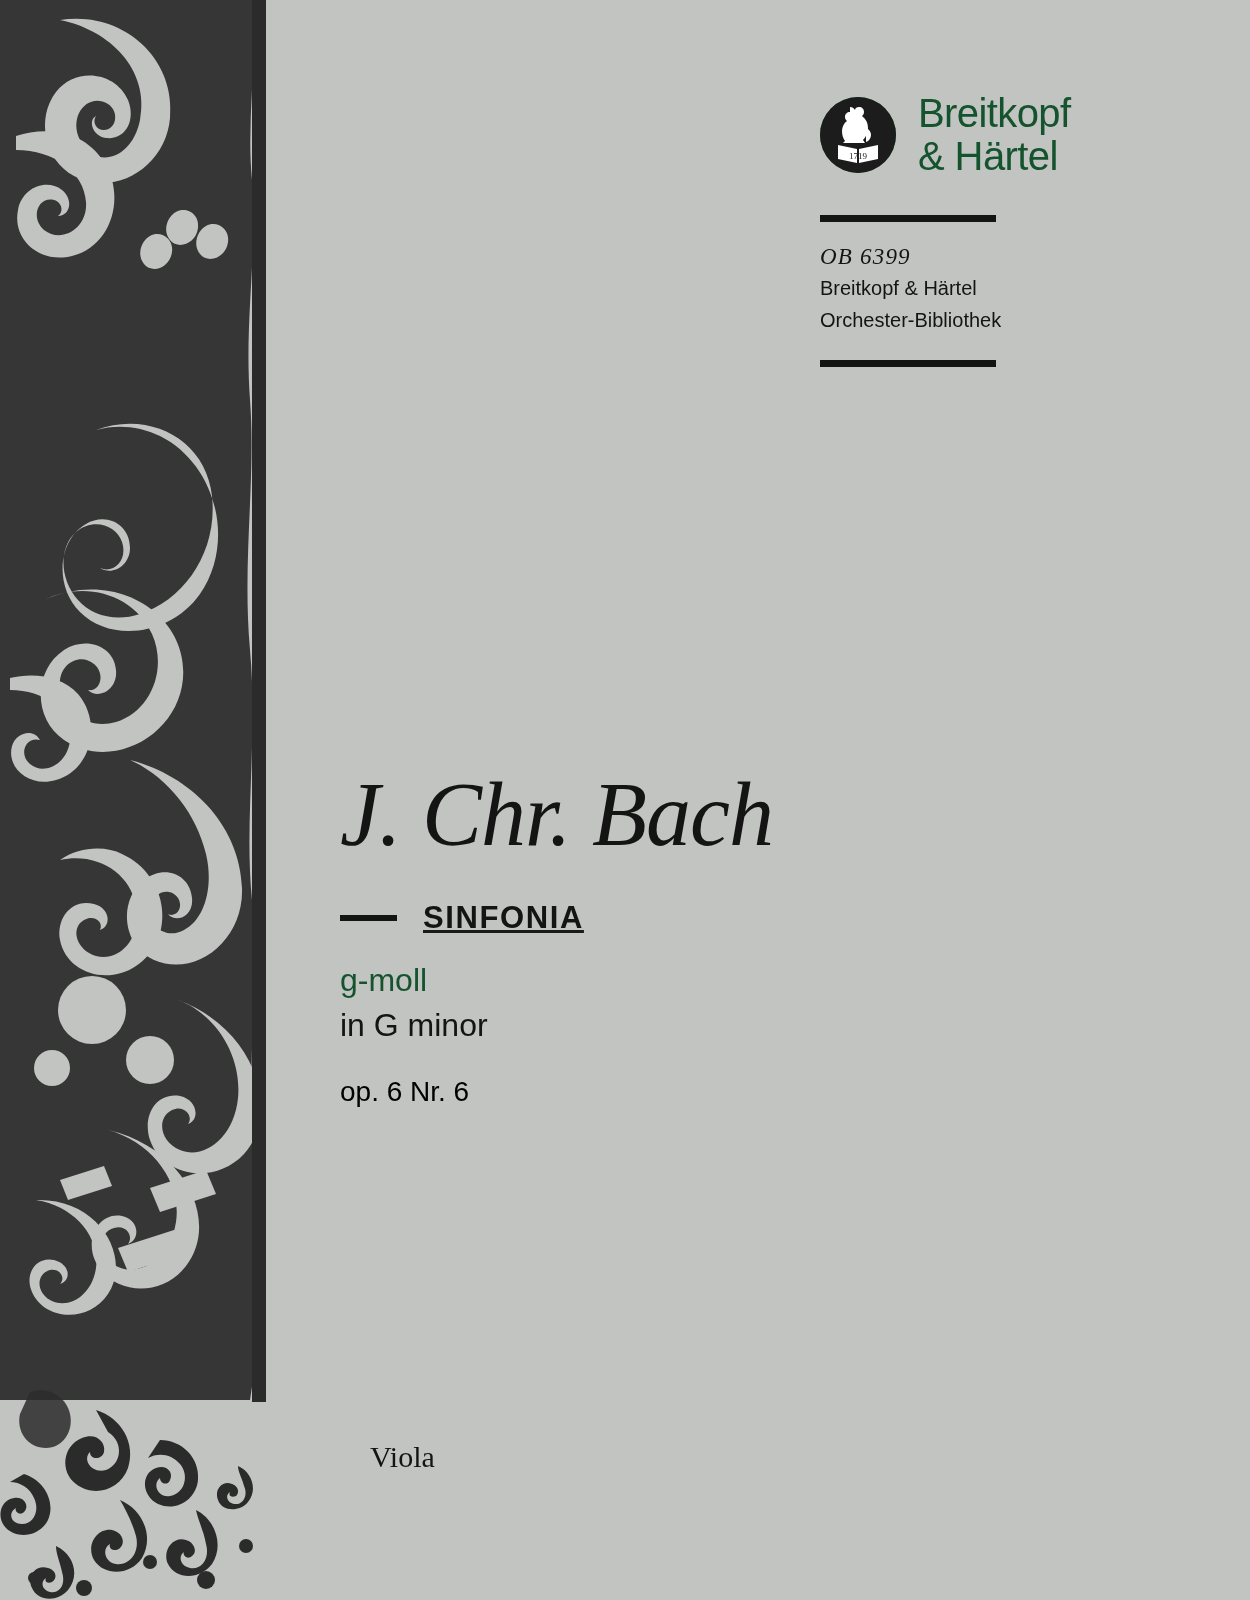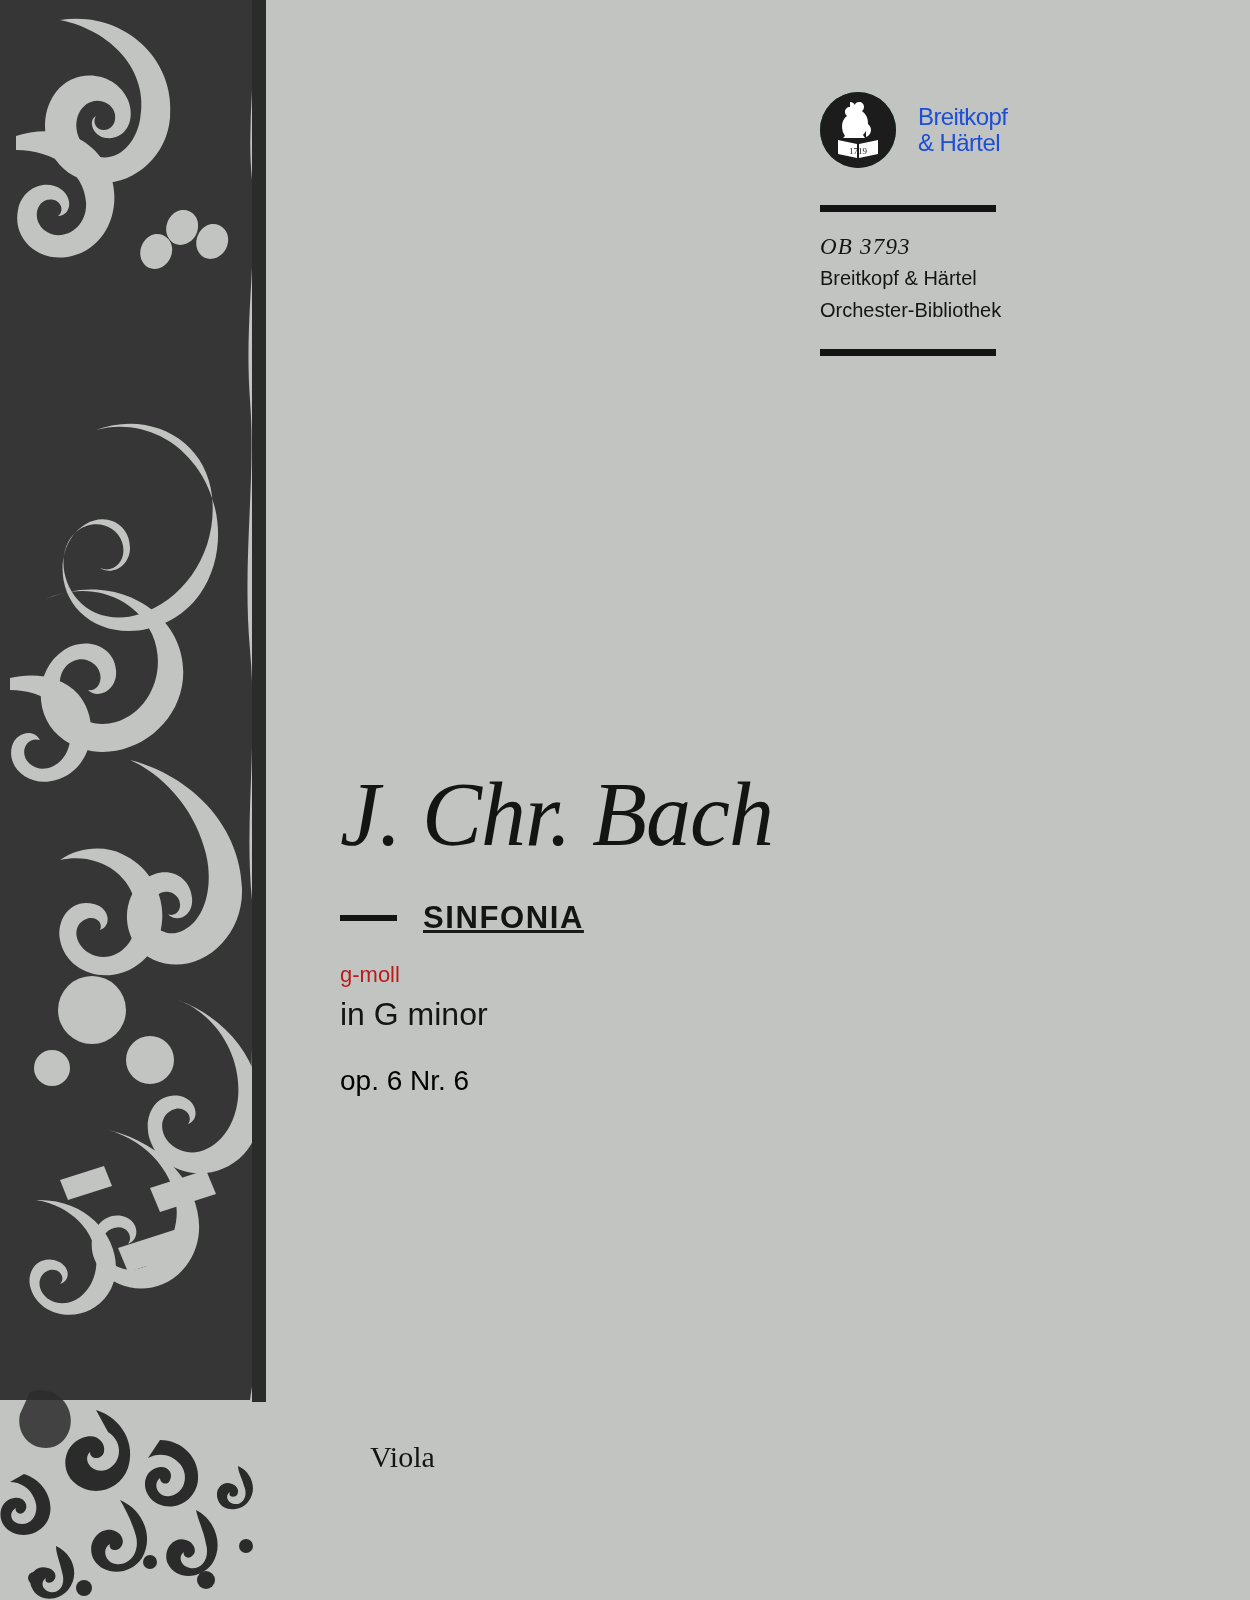--- a/index.html
+++ b/index.html
@@ -45,25 +45,25 @@
   .pub-mark {
     width: 76px;
     height: 76px;
     border-radius: 50%;
     background: #15803d;
     position: relative;
     flex: 0 0 auto;
   }
   .pub-mark svg { display:block; }
   .pub-name {
-    font-size: 24px;
+    font-size: 40px;
     line-height: 1.08;
     font-weight: 400;
     letter-spacing: -0.6px;
-    color: #1d4ed8;
+    color: #14532d;
     white-space: pre-line;
   }
   .rule {
     height: 7px;
     background: #141414;
     margin: 0;
   }
   .rule-top { margin-top: 37px; width: 176px; }
   .rule-bottom { margin-top: 26px; width: 176px; }
 
@@ -111,23 +111,23 @@
     background: #141414;
     flex: 0 0 auto;
   }
   .work-title {
     font-size: 31px;
     font-weight: 700;
     letter-spacing: 1.6px;
     color: #141414;
   }
   .key-de {
-    font-size: 22px;
+    font-size: 32px;
     margin-top: 26px;
-    color: #b91c1c;
+    color: #14532d;
   }
   .key-en {
     font-size: 32px;
     margin-top: 8px;
     color: #141414;
   }
   .opus {
     font-size: 28px;
     margin-top: 32px;
     color: #000000;
@@ -257,21 +257,21 @@
           </g>
           <text x="38" y="62" text-anchor="middle" font-family="Liberation Serif, serif" font-size="9" fill="#1c1c1c">1719</text>
         </svg>
       </div>
       <div class="pub-name">Breitkopf
 &amp; Härtel</div>
     </div>
 
     <div class="rule rule-top"></div>
 
-    <div class="pub-code">OB 3793</div>
+    <div class="pub-code">OB 6399</div>
     <div class="pub-line">Breitkopf &amp; Härtel</div>
     <div class="pub-line">Orchester-Bibliothek</div>
 
     <div class="rule rule-bottom"></div>
   </div>
 
   <div class="title-block">
     <div class="composer">J. Chr. Bach</div>
 
     <div class="work-row">

